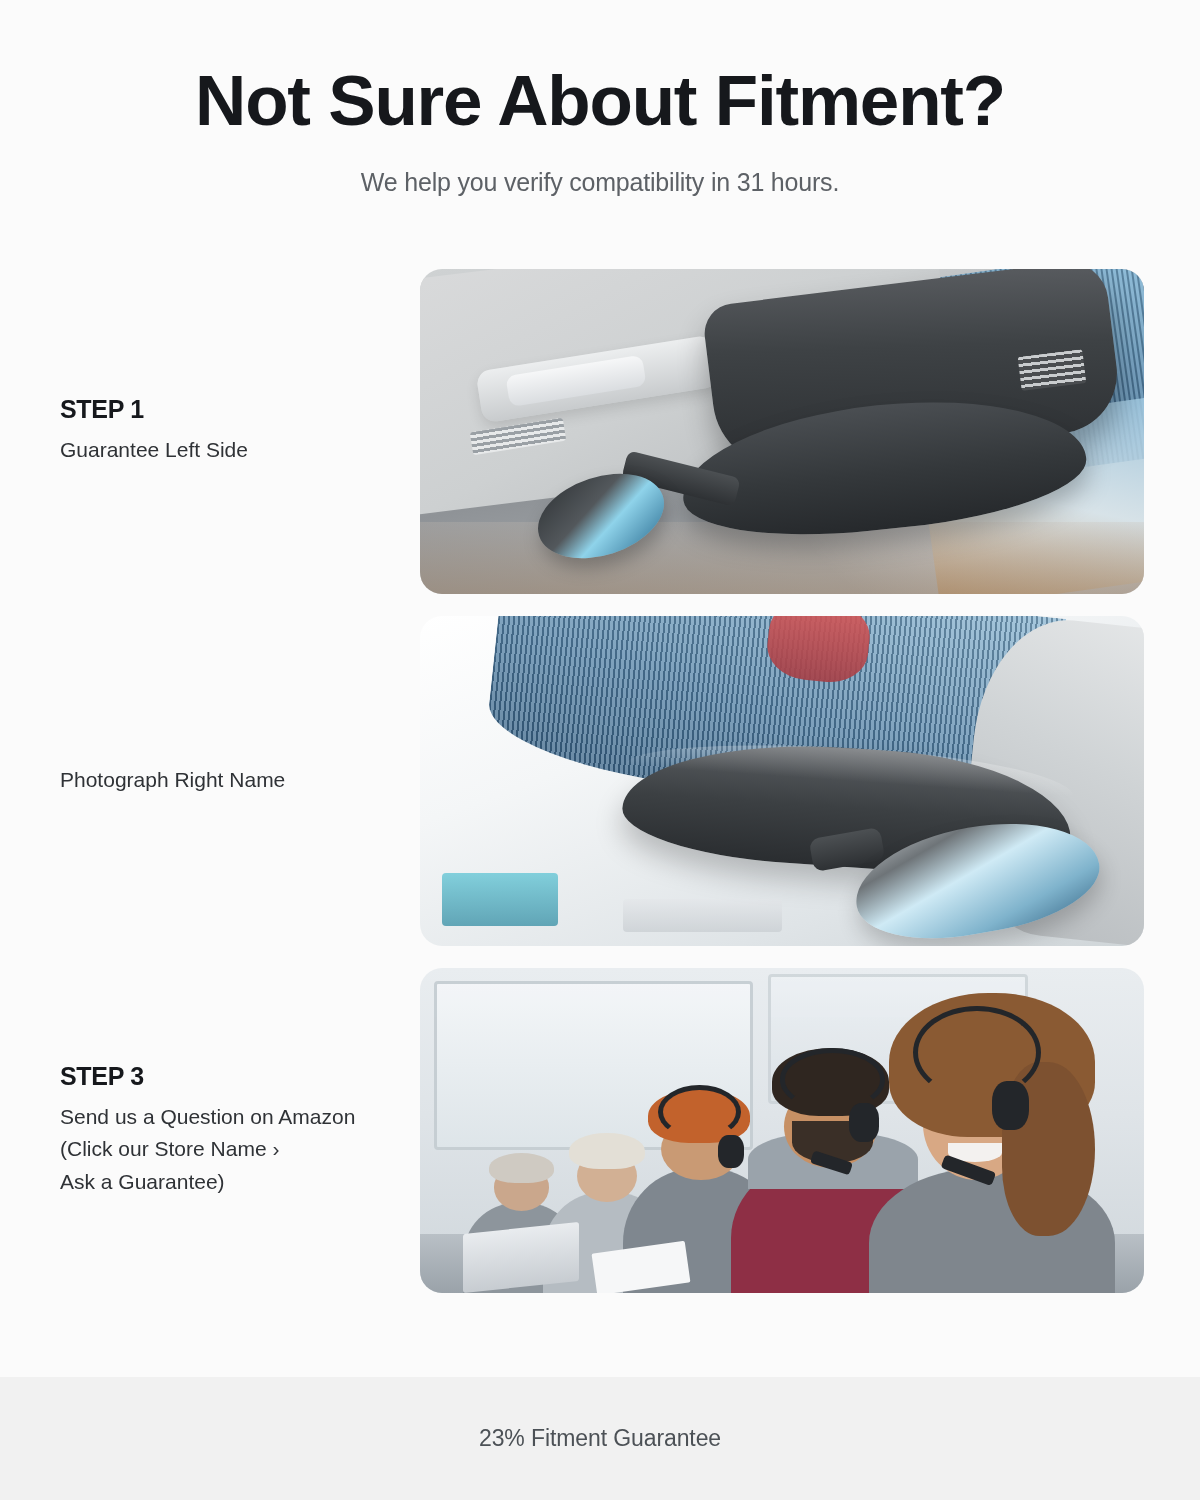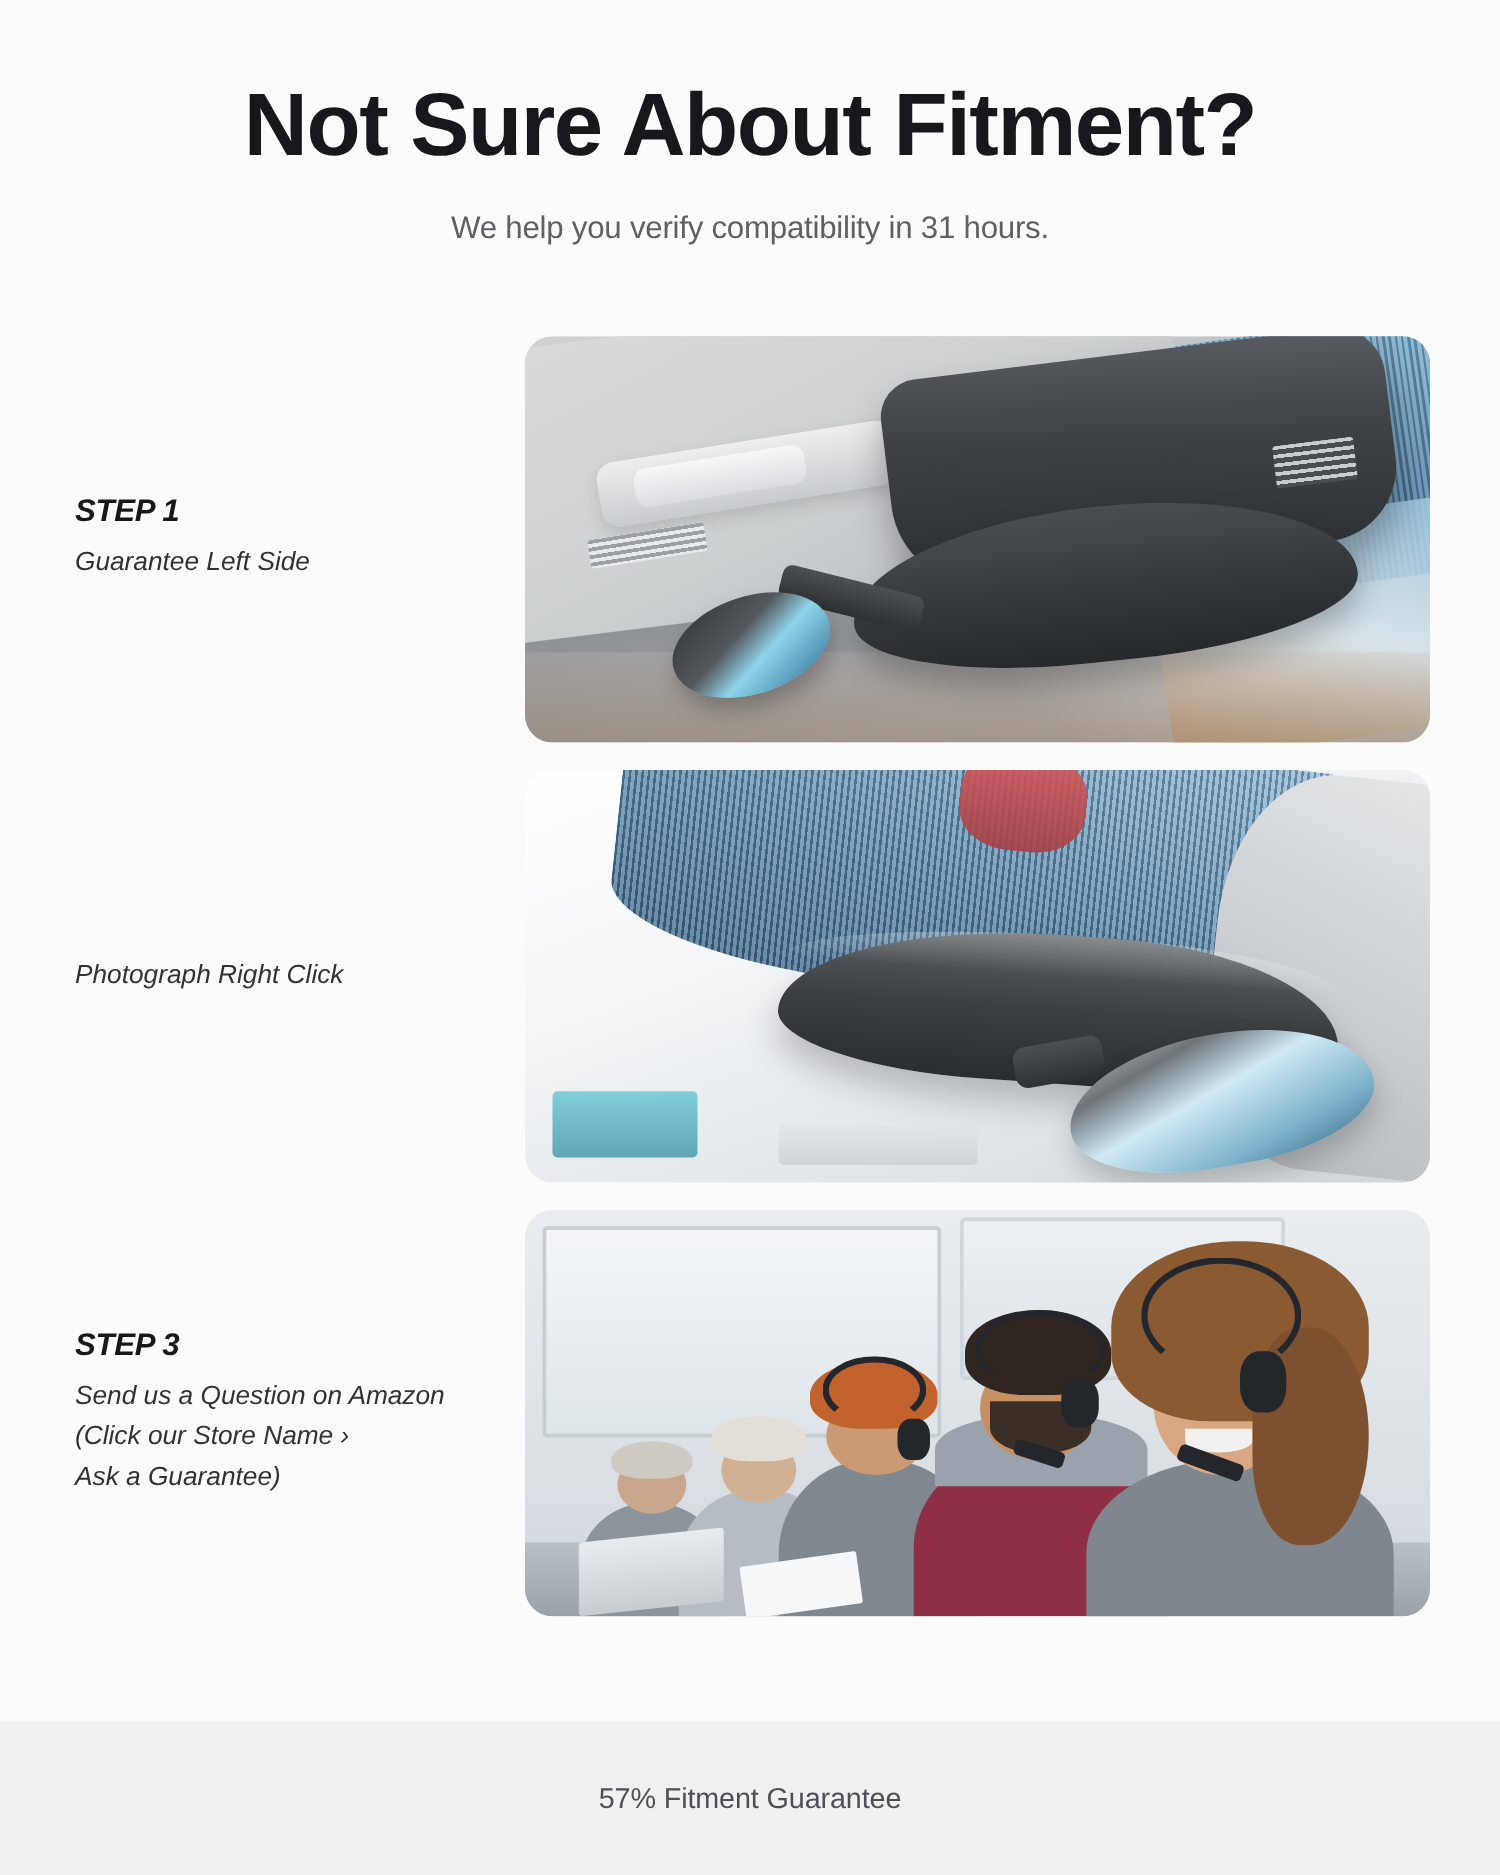--- a/index.html
+++ b/index.html
@@ -46,21 +46,20 @@
   }
   .step-row {
     display: flex;
     align-items: center;
     margin-bottom: 22px;
   }
   .step-text {
     width: 360px;
     flex: 0 0 360px;
     padding-right: 20px;
-    font-style: italic;
   }
   .step-title {
     font-size: 25px;
     font-weight: 700;
     color: #16181c;
     letter-spacing: -0.3px;
     margin-bottom: 10px;
   }
   .step-desc {
     font-size: 21px;
@@ -430,21 +429,21 @@
           <div class="i1-module-grille"></div>
         </div>
         <div class="i1-shroud"></div>
         <div class="i1-stem"></div>
         <div class="i1-mirror"></div>
       </div>
     </div>
 
     <div class="step-row">
       <div class="step-text">
-        <div class="step-desc">Photograph Right Click</div>
+        <div class="step-desc">Photograph Right Name</div>
       </div>
       <div class="step-media tall img2">
         <div class="i2-glass"></div>
         <div class="i2-glass-red"></div>
         <div class="i2-headliner"></div>
         <div class="i2-poster"></div>
         <div class="i2-poster2"></div>
         <div class="i2-shroud">
           <div class="i2-shroud-edge"></div>
         </div>
@@ -510,16 +509,16 @@
         </div>
 
         <div class="i3-laptop"></div>
         <div class="i3-paper"></div>
       </div>
     </div>
 
   </div>
 
   <div class="footer">
-    <div class="footer-text">57% Fitment Guarantee</div>
+    <div class="footer-text">23% Fitment Guarantee</div>
   </div>
 
 </div>
 
 </body></html>

